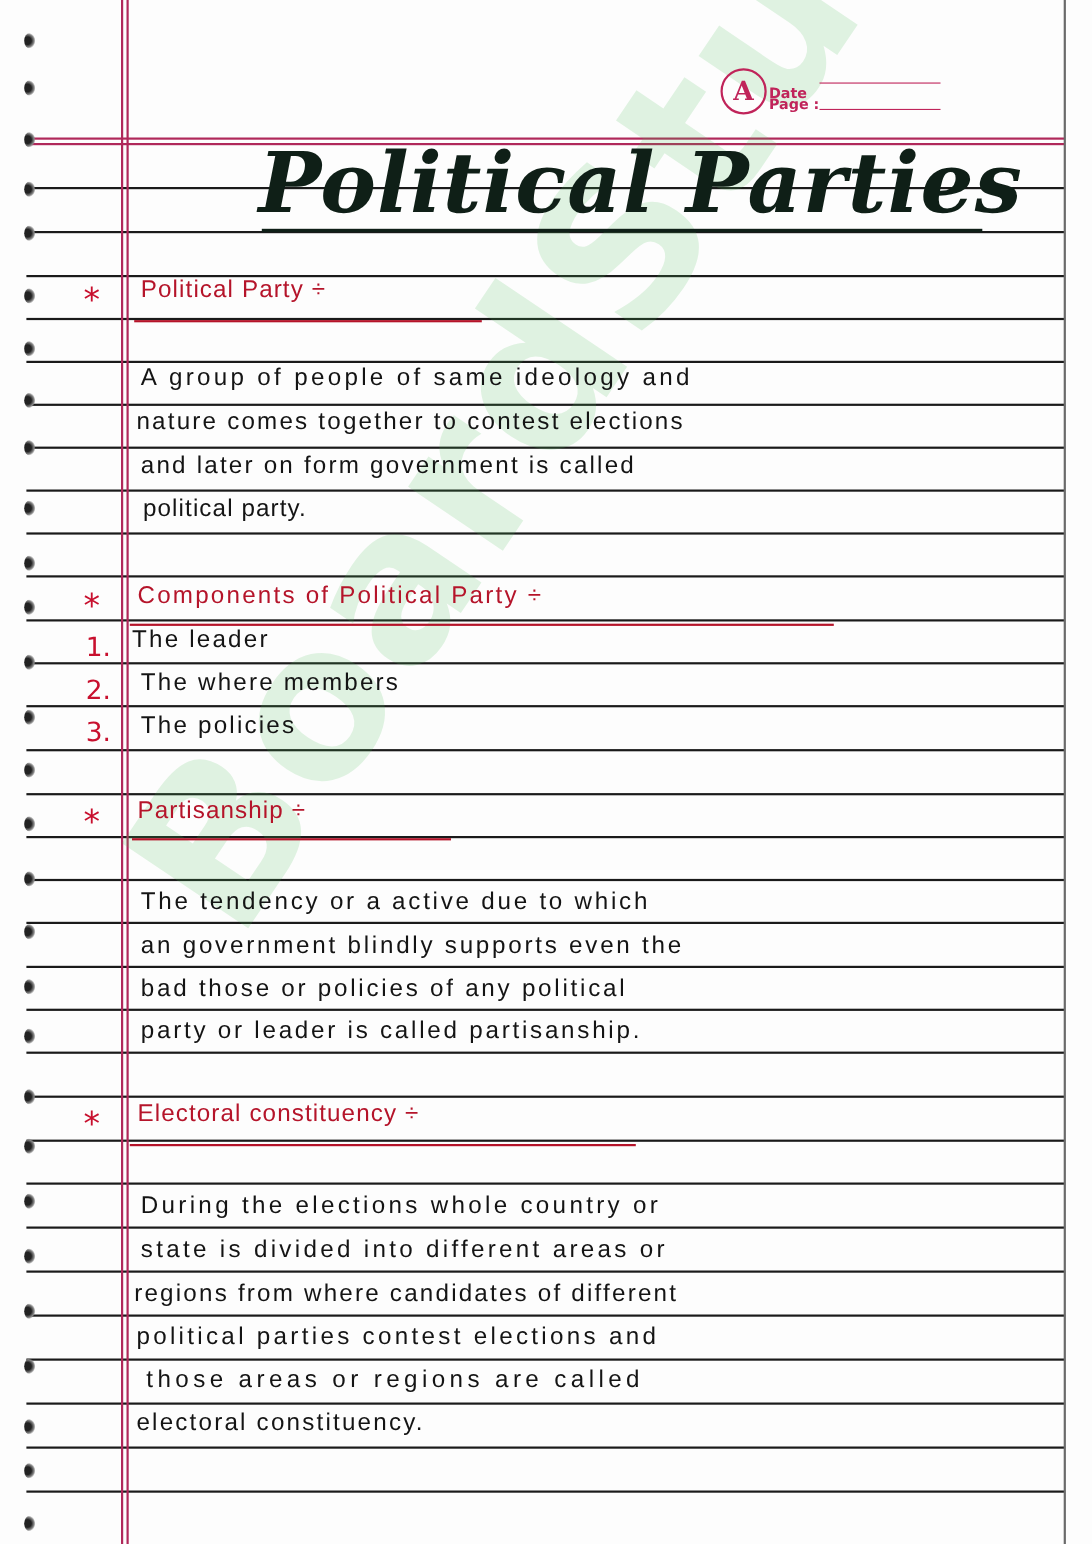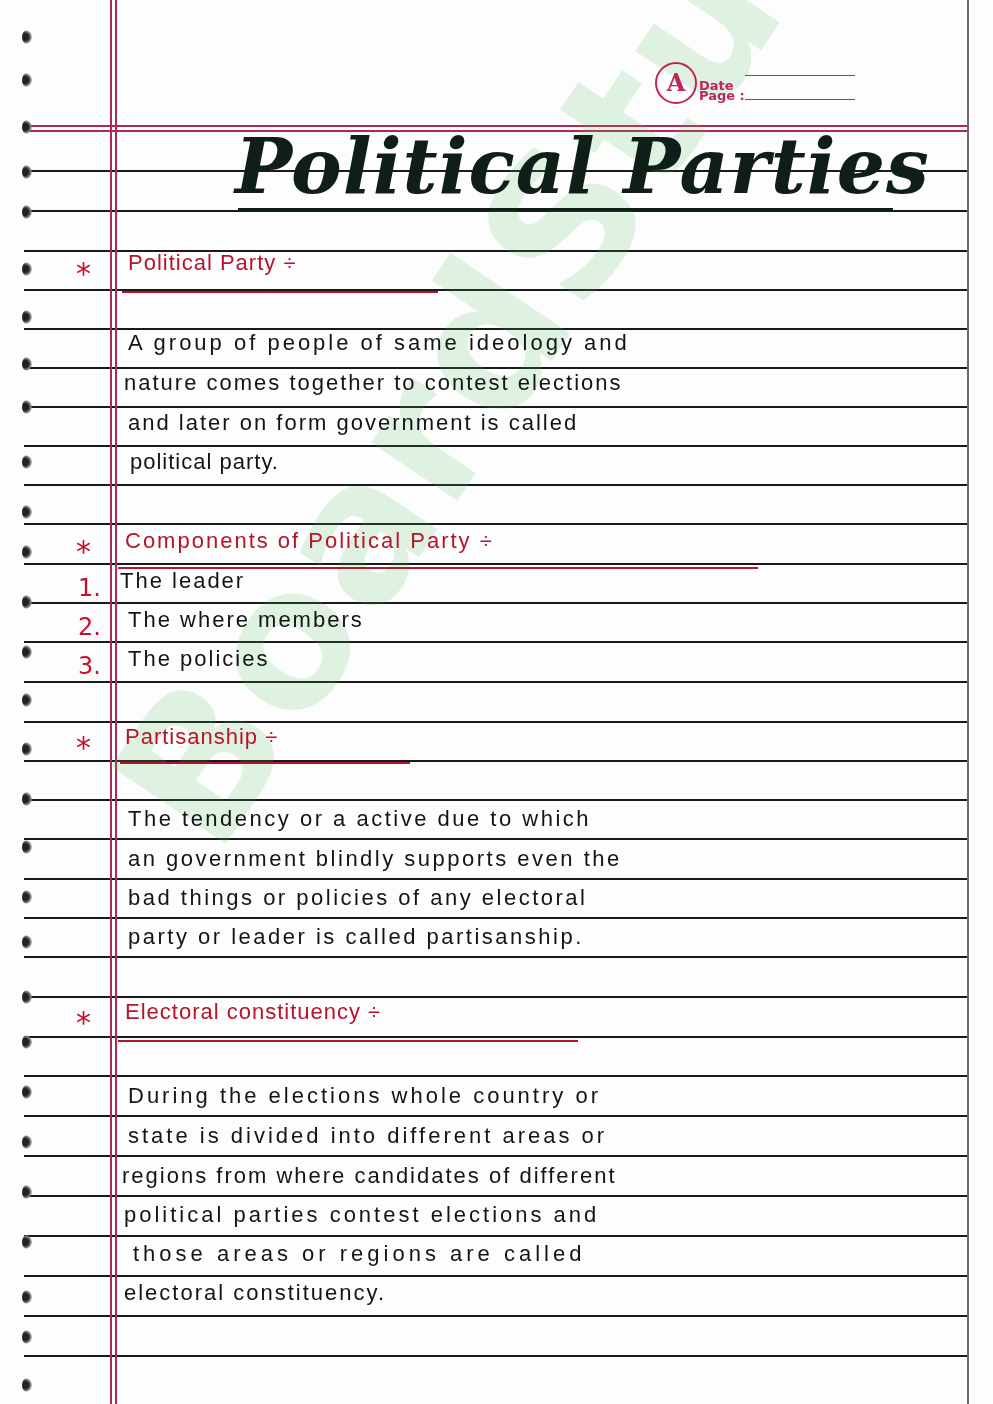--- a/index.html
+++ b/index.html
@@ -143,21 +143,21 @@
   <div class="hw" style="left:128px; top:607px; letter-spacing:2px">The where members</div>
   <div class="num" style="left:78px; top:652px">3.</div>
   <div class="hw" style="left:128px; top:646px; letter-spacing:2px">The policies</div>
 
   <div class="bullet" style="left:76px; top:730px">*</div>
   <div class="hw red" style="left:125px; top:724px">Partisanship ÷</div>
   <div class="ul" style="left:120px; top:762px; width:290px"></div>
 
   <div class="hw" style="left:128px; top:806px; letter-spacing:2.5px">The tendency or a active due to which</div>
   <div class="hw" style="left:128px; top:846px; letter-spacing:2.5px">an government blindly supports even the</div>
-  <div class="hw" style="left:128px; top:885px; letter-spacing:2.5px">bad things or policies of any electoral</div>
+  <div class="hw" style="left:128px; top:885px; letter-spacing:2.5px">bad those or policies of any political</div>
   <div class="hw" style="left:128px; top:924px; letter-spacing:2.5px">party or leader is called partisanship.</div>
 
   <div class="bullet" style="left:76px; top:1005px">*</div>
   <div class="hw red" style="left:125px; top:999px">Electoral constituency ÷</div>
   <div class="ul" style="left:118px; top:1040px; width:460px"></div>
 
   <div class="hw" style="left:128px; top:1083px; letter-spacing:3px">During the elections whole country or</div>
   <div class="hw" style="left:128px; top:1123px; letter-spacing:3px">state is divided into different areas or</div>
   <div class="hw" style="left:122px; top:1163px; letter-spacing:2px">regions from where candidates of different</div>
   <div class="hw" style="left:133px; top:1241px; letter-spacing:4px">those areas or regions are called</div>

